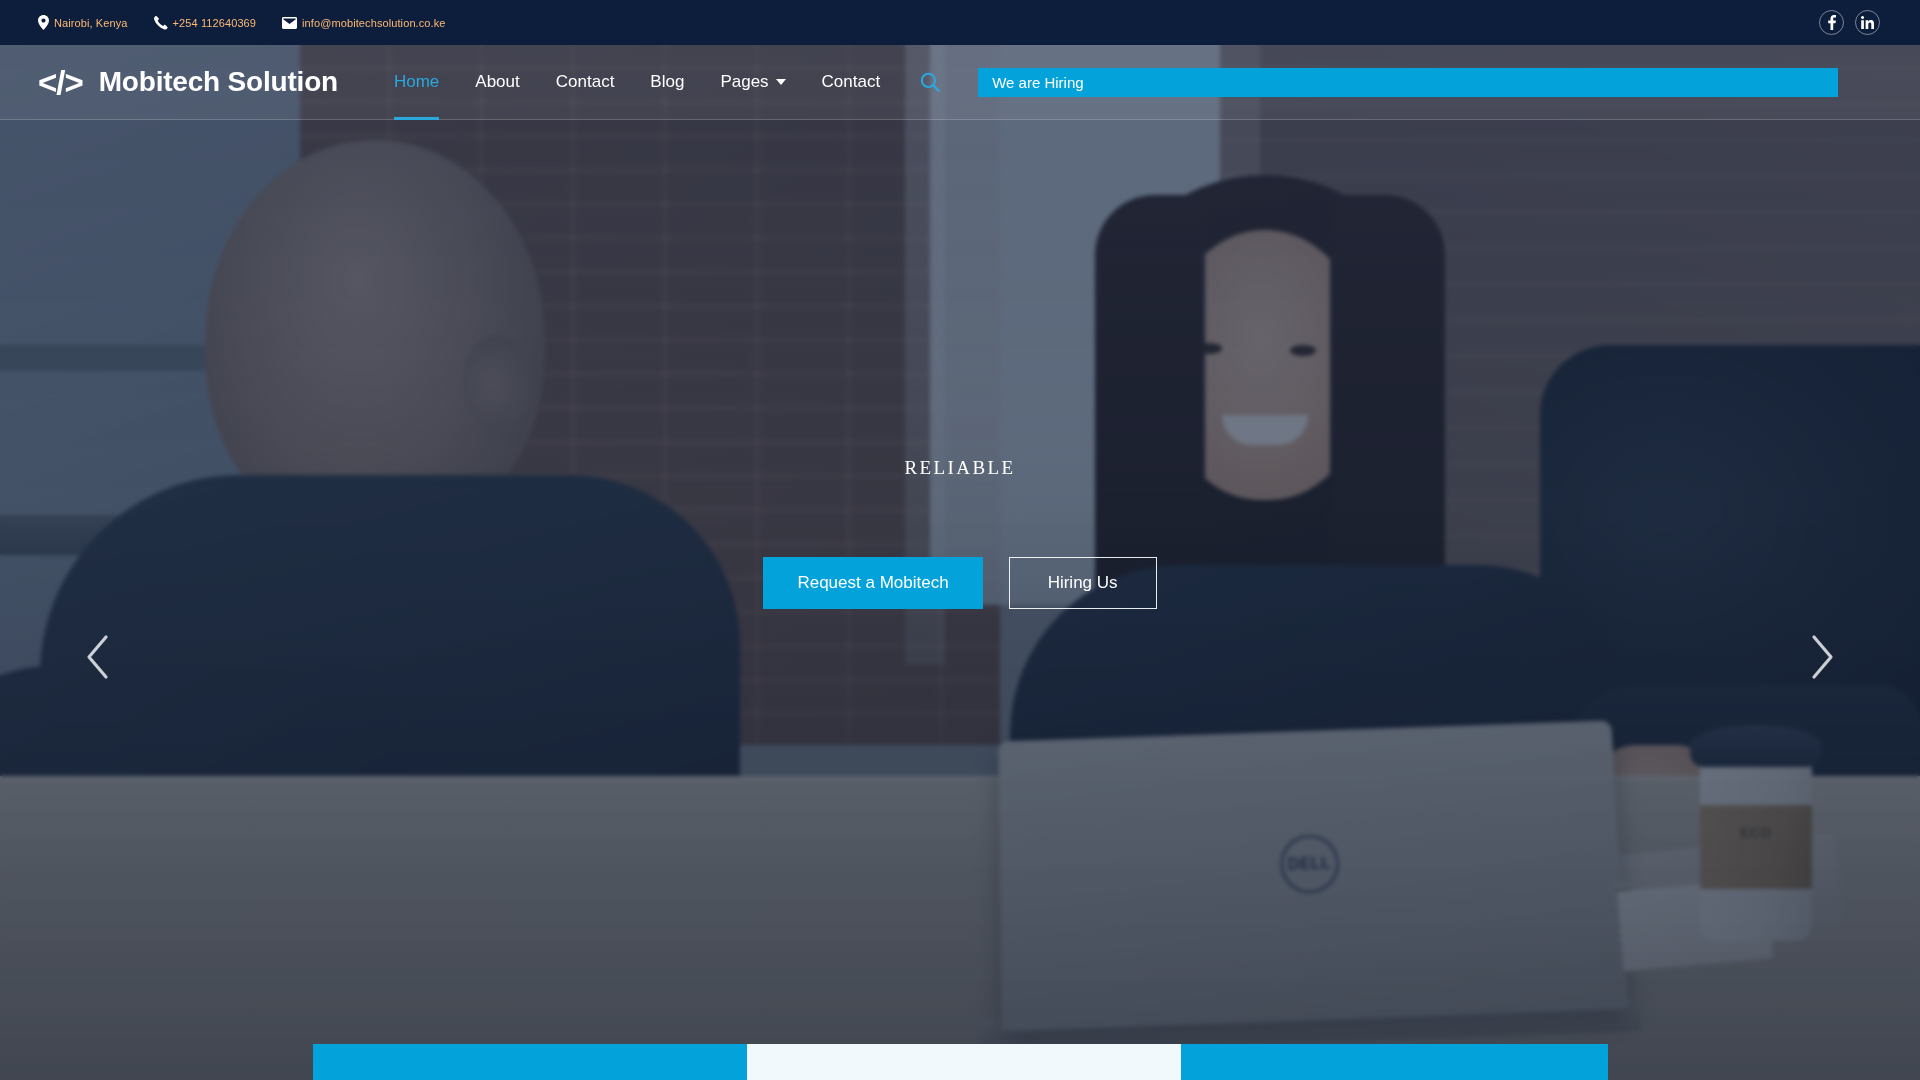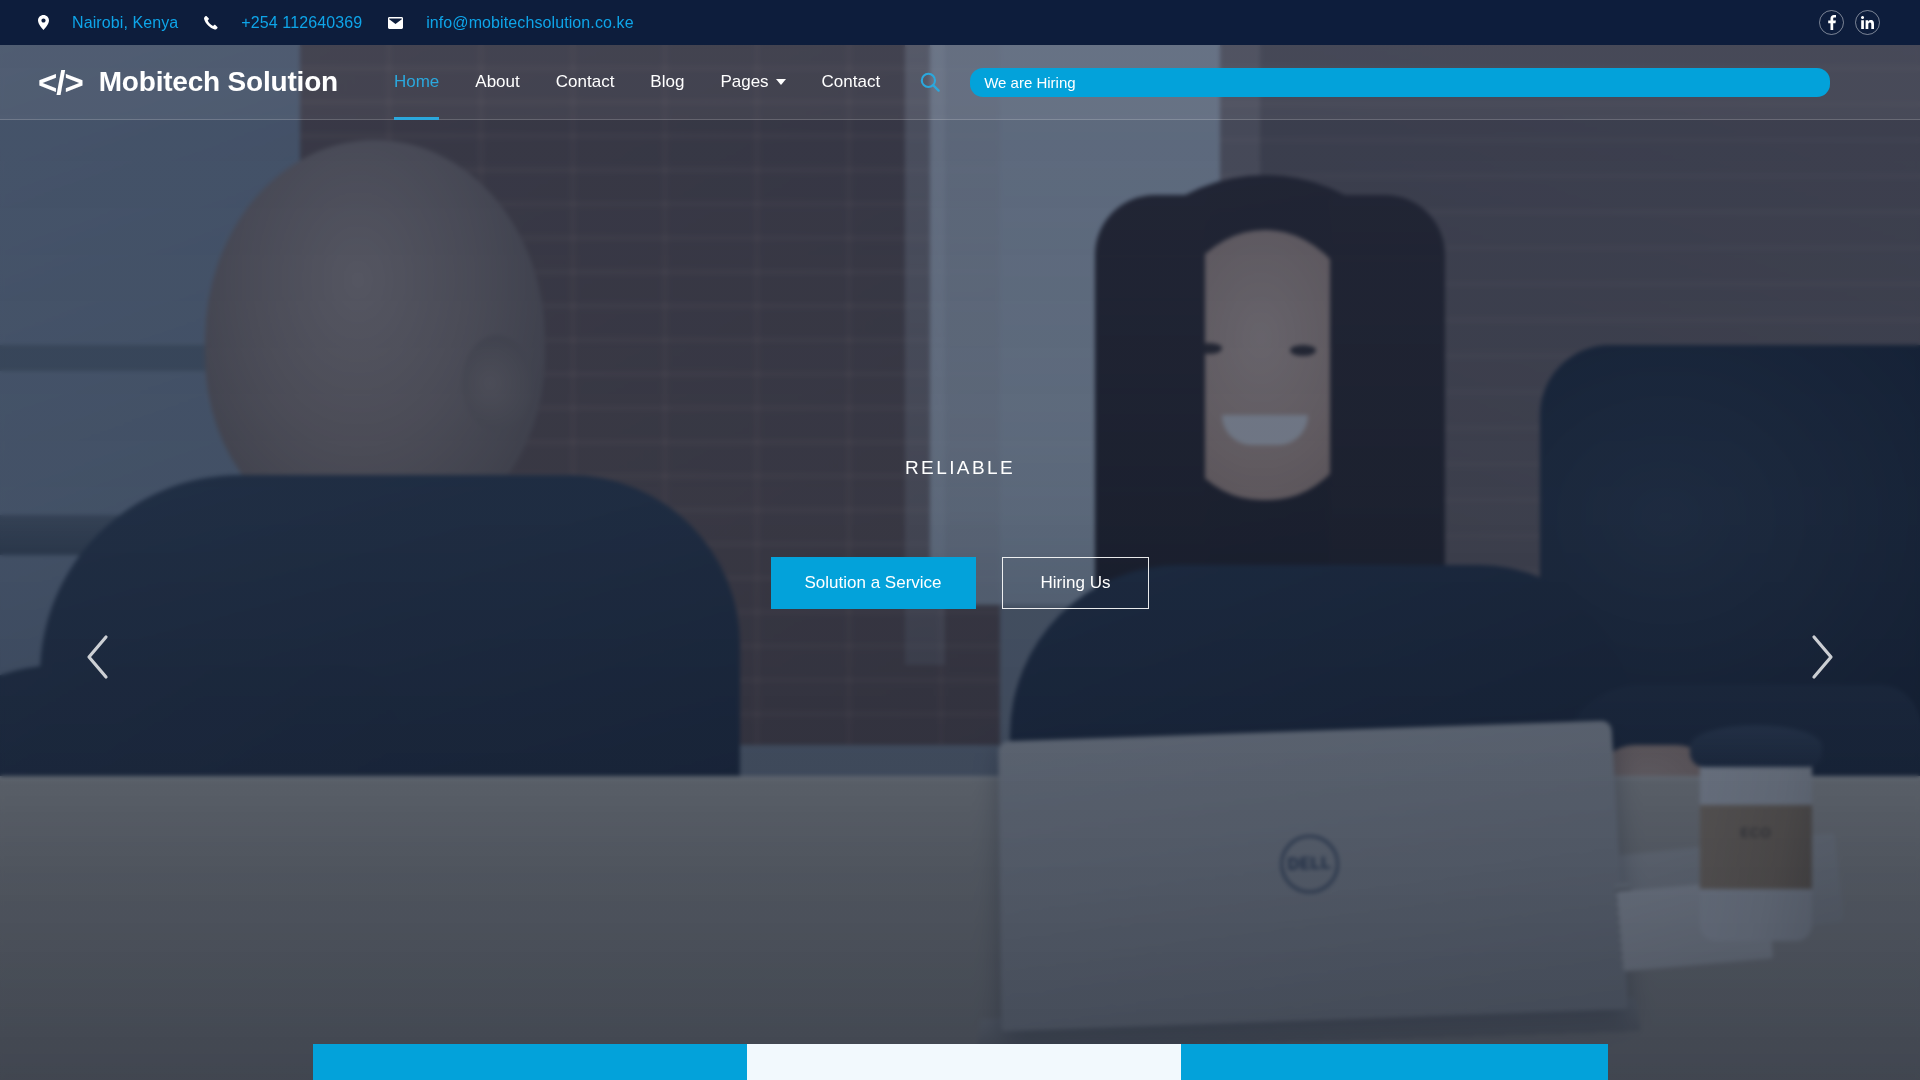--- a/index.html
+++ b/index.html
@@ -18,22 +18,22 @@
   .topbar {
     position:absolute; top:0; left:0;
     width:1920px; height:45px;
     background:#0d1d3c;
     display:flex; align-items:center;
     padding:0 40px 0 38px;
     z-index:40;
   }
   .topbar-left { display:flex; align-items:center; gap:26px; }
   .tb-item {
-    display:flex; align-items:center; gap:23px;
-    color:#0ea5e9; font-size:16px; letter-spacing:.1px;
+    display:flex; align-items:center; gap:5px;
+    color:#fdba74; font-size:11px; letter-spacing:.1px;
     white-space:nowrap;
   }
   .tb-item .ic { display:flex; align-items:center; color:#ffffff; }
   .tb-item .ic svg { display:block; }
   .topbar-right { margin-left:auto; display:flex; align-items:center; gap:11px; }
   .soc {
     width:25px; height:25px; border-radius:50%;
     border:1px solid rgba(255,255,255,.45);
     display:flex; align-items:center; justify-content:center;
     color:#ffffff;
@@ -271,39 +271,39 @@
     width:0; height:0;
     border-left:5px solid transparent; border-right:5px solid transparent;
     border-top:6px solid #ffffff;
   }
   .search-btn {
     margin-left:16px; color:#2ba8dd; display:flex; align-items:center;
     padding:6px;
   }
   .search-btn svg { display:block; }
   .hiring {
-    margin-left:24px; flex:1;
+    margin-left:32px; flex:1;
     height:29px; background:#03a2da;
     display:flex; align-items:center;
     padding:0 14px;
     color:#ffffff; font-size:15px;
     max-width:860px;
-    border-radius:13px;
   }
 
   
   .hero-content {
     position:absolute; left:0; top:0; width:1920px; height:1035px;
     display:flex; flex-direction:column; align-items:center; justify-content:center;
     z-index:20; pointer-events:none;
     padding-bottom:60px;
   }
   .eyebrow {
     color:#ffffff; font-size:19px; letter-spacing:2.4px;
     margin-bottom:28px;
+    font-family:Liberation Serif, serif;
   }
   .hero-title {
     color:#ffffff; font-size:84px; font-weight:bold;
     line-height:1.02; text-align:center;
     max-width:820px; letter-spacing:-1px;
     text-shadow:0 2px 14px rgba(0,0,0,.22);
   }
   .cta-row { display:flex; align-items:center; gap:26px; margin-top:50px; pointer-events:auto; }
   .btn {
     height:52px; display:flex; align-items:center; justify-content:center;
@@ -386,21 +386,21 @@
       <div class="cup-lid"></div>
 
       <div class="photo-blur"></div>
     </div>
 
     <div class="overlay"></div>
 
     <div class="hero-content">
       <div class="eyebrow">RELIABLE</div>
       <div class="cta-row">
-        <a class="btn btn-primary">Solution a Service</a>
+        <a class="btn btn-primary">Request a Mobitech</a>
         <a class="btn btn-outline">Hiring Us</a>
       </div>
     </div>
 
     <div class="arrow prev">
       <svg width="30" height="46" viewBox="0 0 30 46" fill="none">
         <path d="M24 3 L7 23 L24 43" stroke="currentColor" stroke-width="3.2" stroke-linecap="round" stroke-linejoin="round"></path>
       </svg>
     </div>
     <div class="arrow next">

